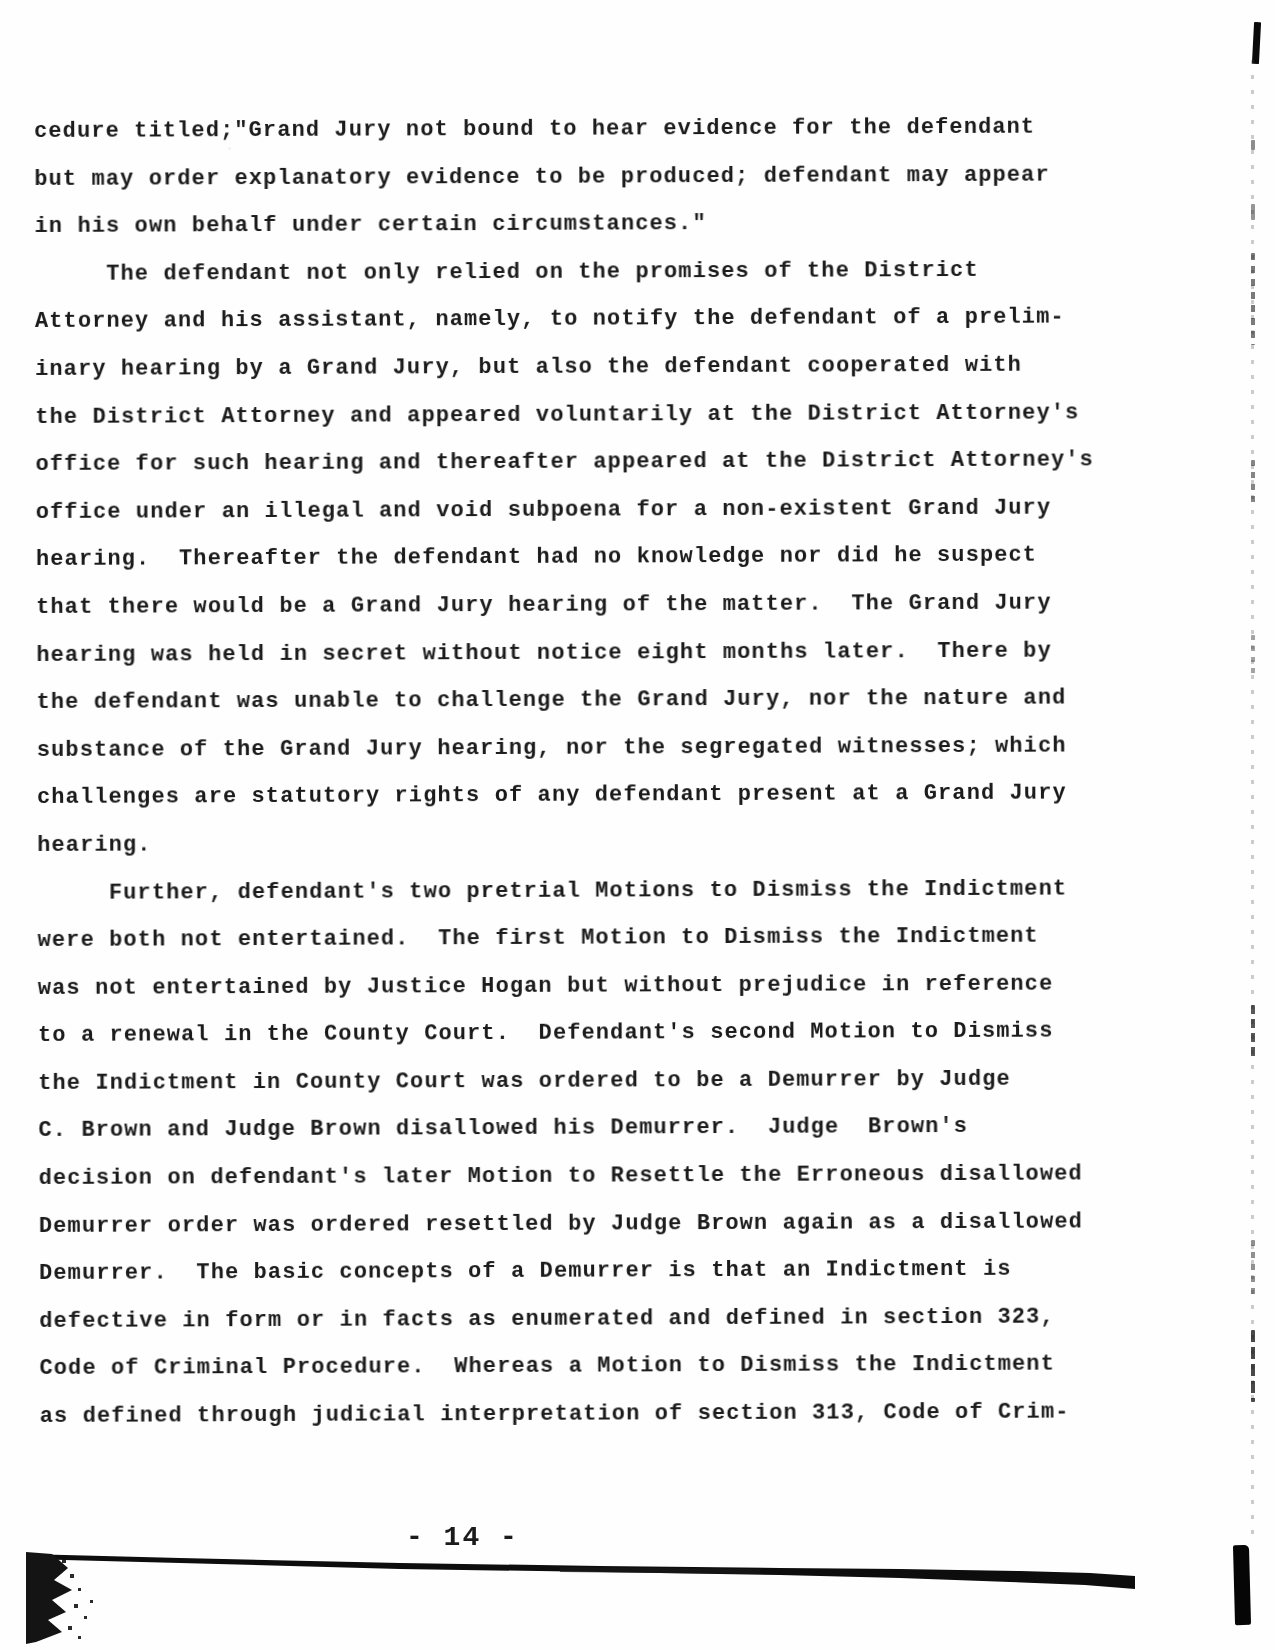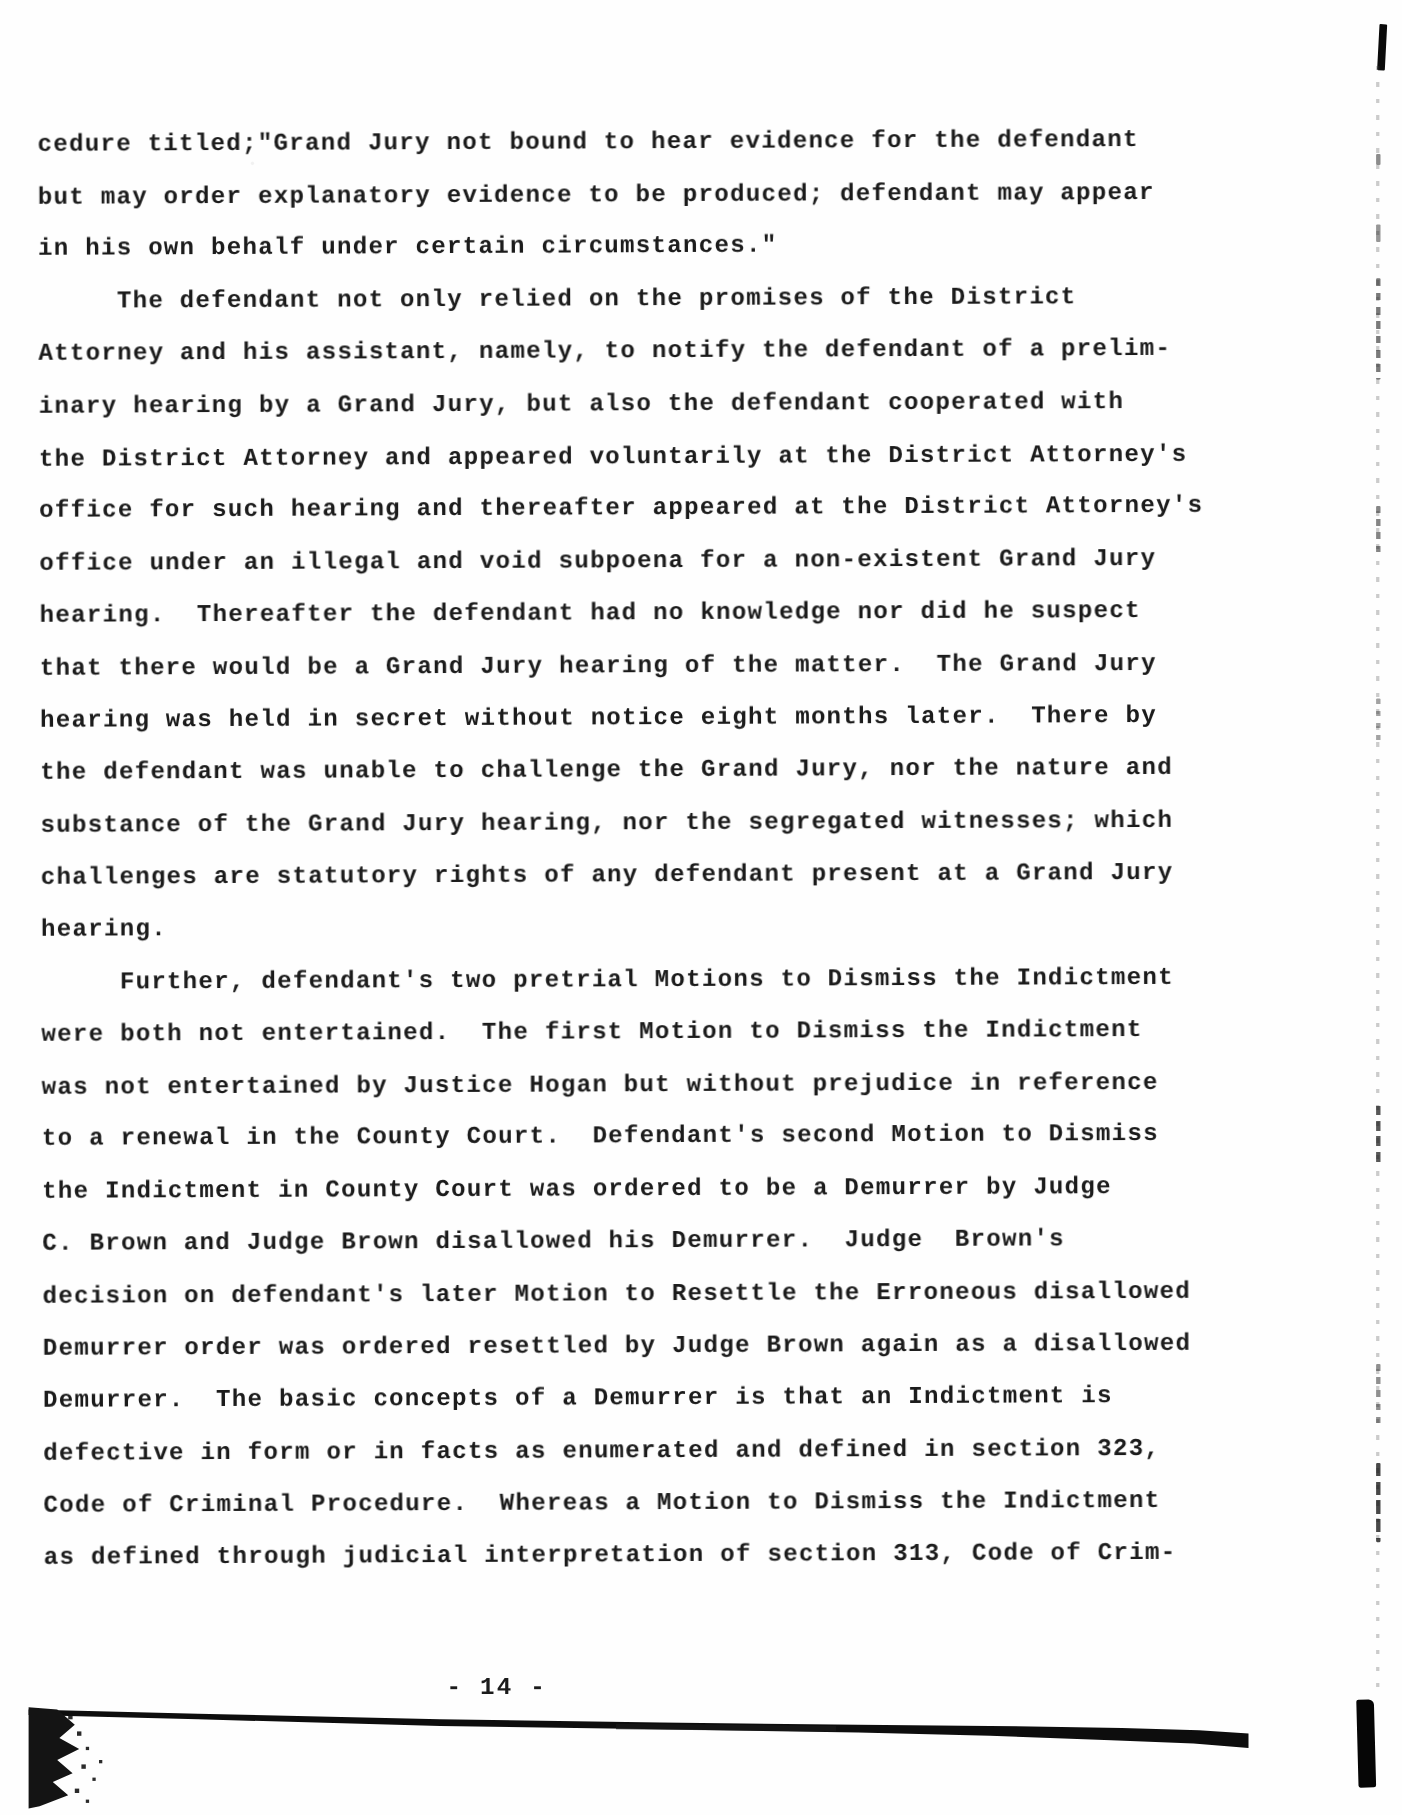--- a/index.html
+++ b/index.html
@@ -36,21 +36,21 @@
     color: #1b1b1b;
     white-space: pre;
     transform: rotate(-0.25deg);
     transform-origin: left top;
     filter: blur(0.25px);
   }
   .line { height: 47.6px; }
   .footer {
     position: absolute;
     left: 406px; top: 1522px;
-    font-size: 22px;
+    font-size: 28px;
     font-weight: 700;
     letter-spacing: 2px;
     color: #1b1b1b;
     filter: blur(0.2px);
   }
   
   .artifact { position: absolute; pointer-events: none; }
   .top-right-bar {
     left: 1253px; top: 22px; width: 7px; height: 42px;
     background: #0a0a0a; transform: rotate(3deg); border-radius: 1px;

